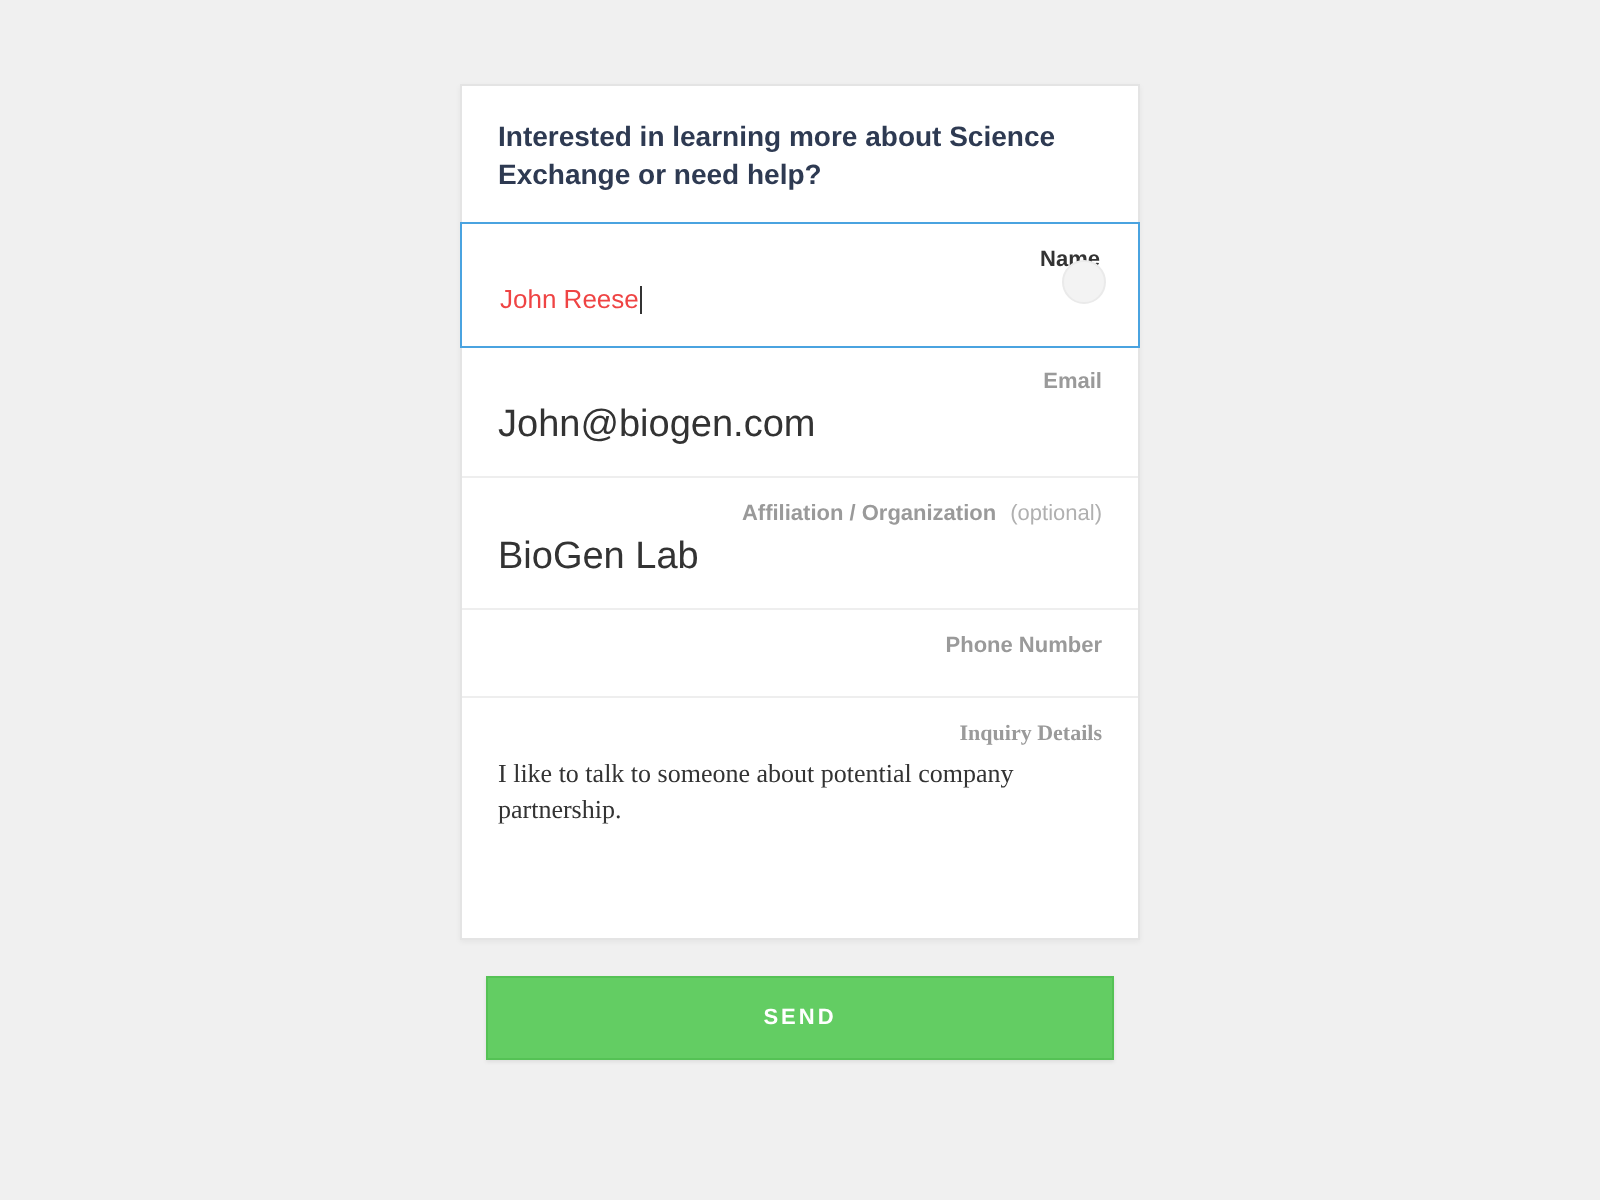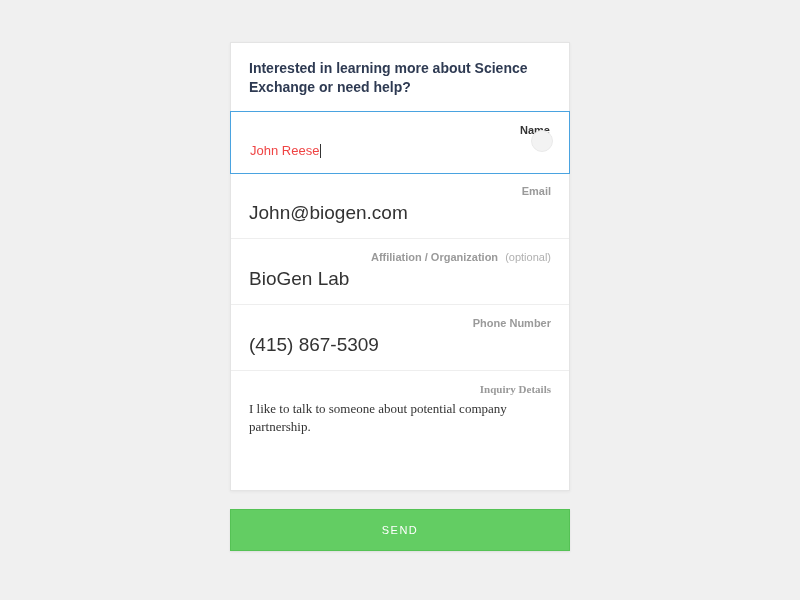--- a/index.html
+++ b/index.html
@@ -97,27 +97,27 @@
       right: 16px;
       top: 18px;
       width: 22px;
       height: 22px;
       border-radius: 50%;
       background: #f3f3f3;
       border: 1px solid #eaeaea;
     }
     .send {
       margin-top: 18px;
-      width: 340px;
+      width: 314px;
       height: 42px;
       background: #63cd63;
       border: 1px solid #55c255;
       color: #fff;
       font-size: 11px;
-      font-weight: 400;
+      font-weight: 700;
       letter-spacing: 1.5px;
       text-transform: uppercase;
       cursor: pointer;
       box-shadow: 0 1px 2px rgba(0,0,0,0.08);
     }
   </style>
 </head>
 <body>
 
 <div class="card">
@@ -139,21 +139,20 @@
   <div class="field">
     <span class="field-label">
       <span>Affiliation / Organization</span>
       <span class="opt">(optional)</span>
     </span>
     <input class="field-input" type="text" value="BioGen Lab" style="">
   </div>
 
   <div class="field">
     <span class="field-label">Phone Number</span>
-    <input class="field-input" type="text" value="(415) 867-5309" style="">
   </div>
 
   <div class="field">
     <span class="field-label">Inquiry Details</span>
     <textarea class="field-textarea" style="">I like to talk to someone about potential company partnership.</textarea>
   </div>
 </div>
 
 <button class="send">SEND</button>
 

